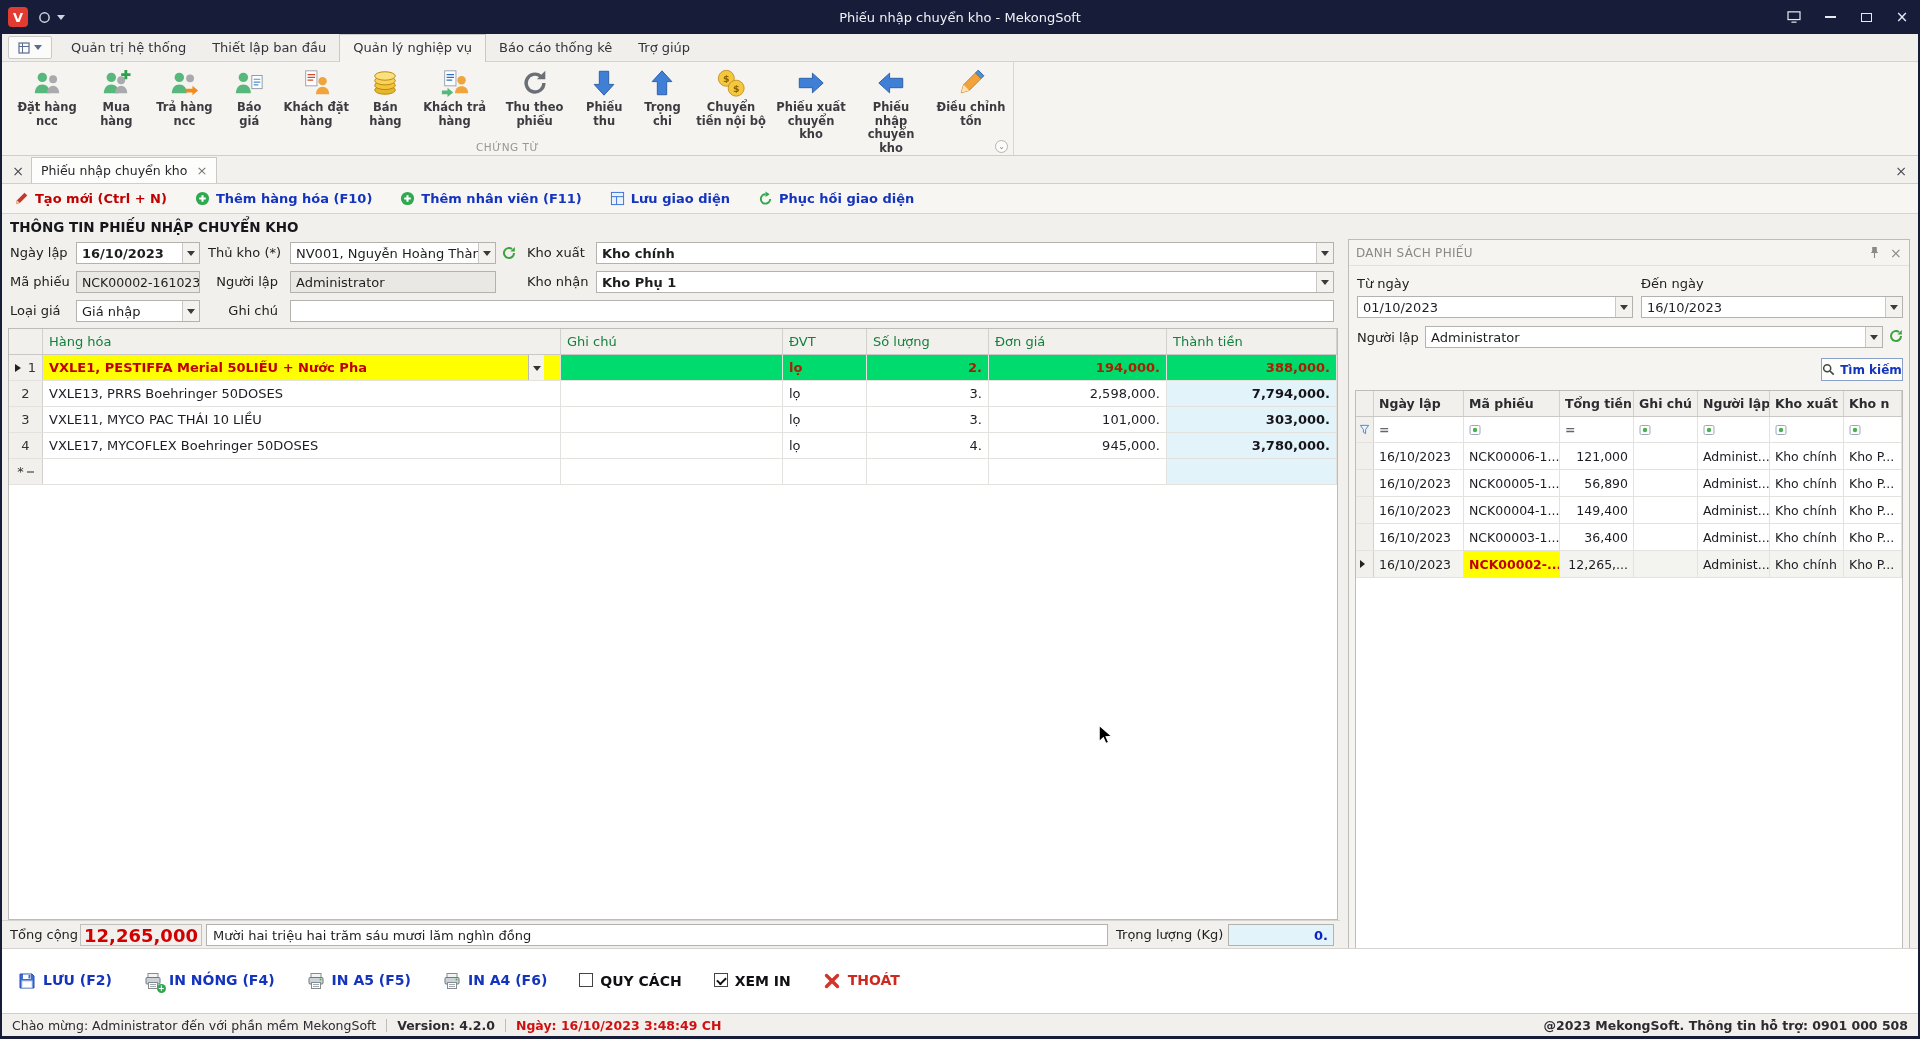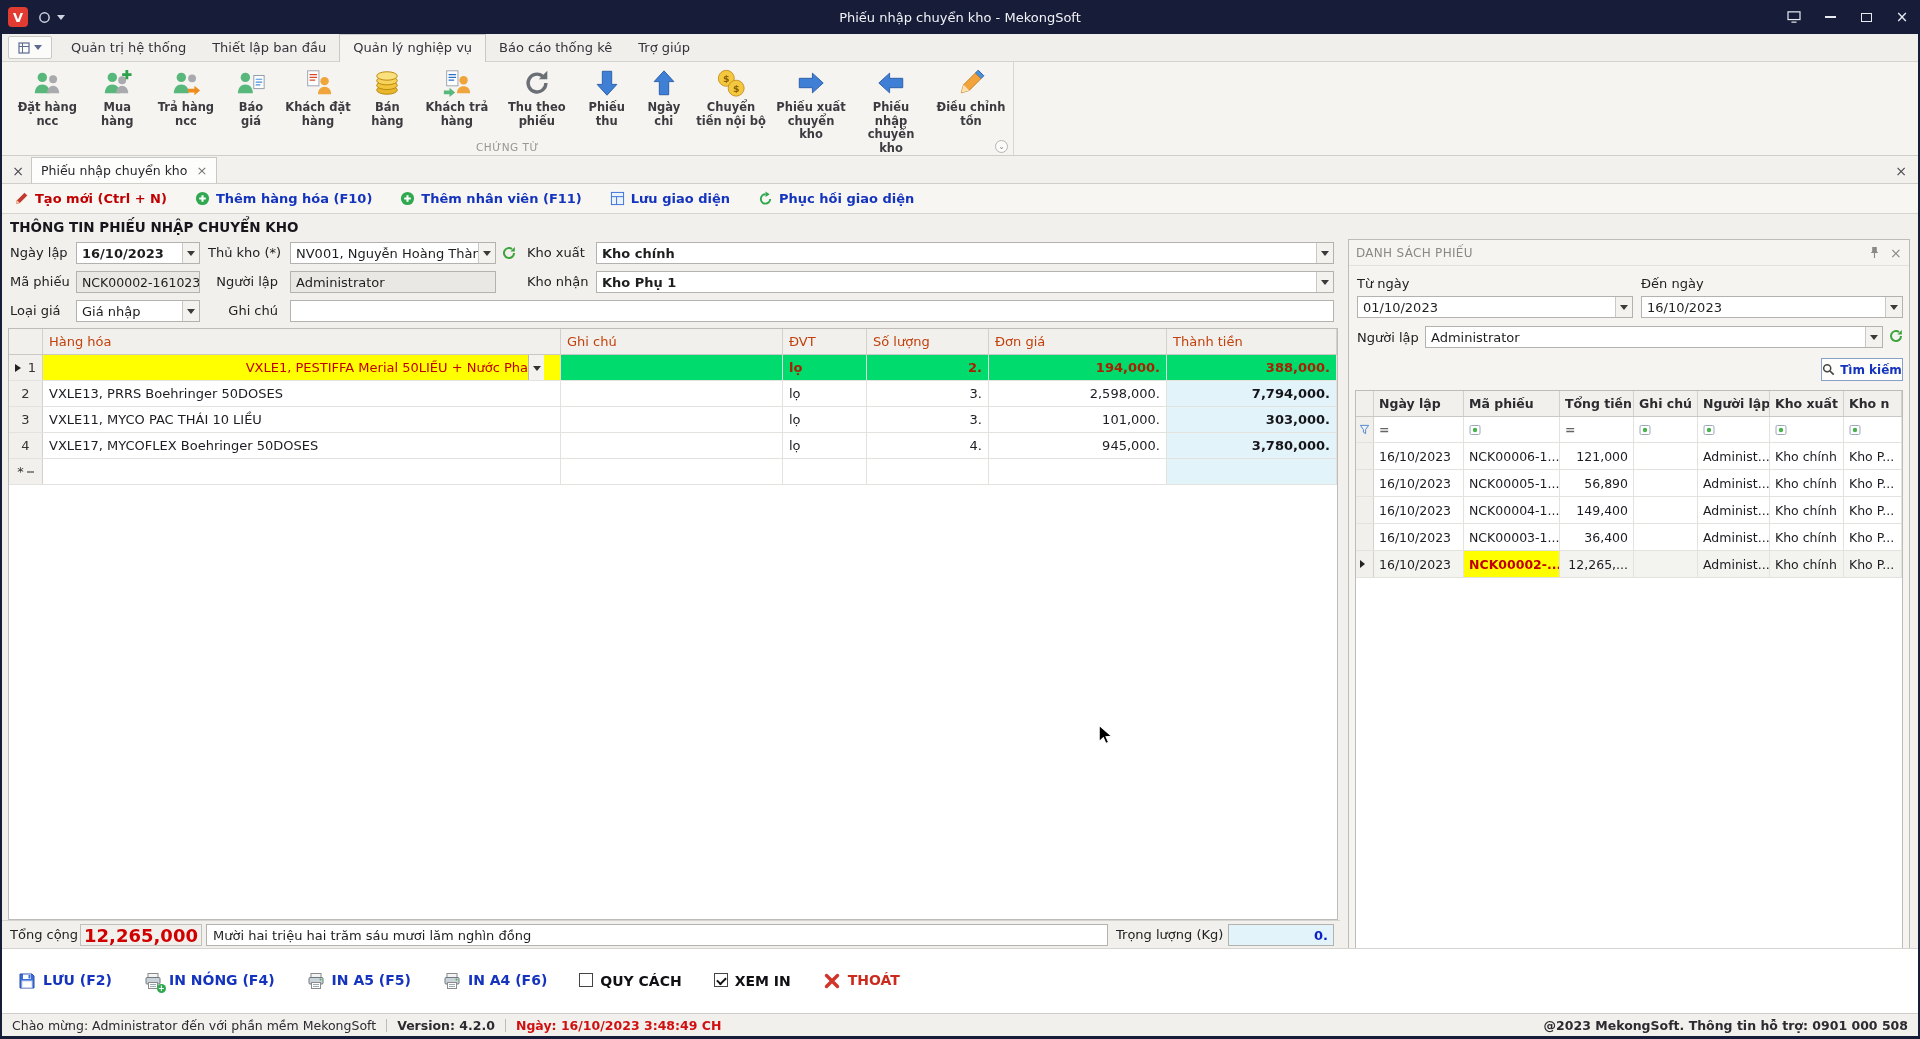--- a/index.html
+++ b/index.html
@@ -48,25 +48,25 @@
 .inp.ro{background:#e9e8e4;}
 .val{flex:1;white-space:nowrap;overflow:hidden;}
 .b .val{font-weight:bold;}
 .dd{width:17px;align-self:stretch;background:#f3f2ef;border-left:1px solid #c9c8c5;display:flex;align-items:center;justify-content:center;flex:none;}
 .dd::after{content:"";border:4px solid transparent;border-top:5px solid #3a3a3a;margin-top:5px;}
 
 .items-grid{position:absolute;left:6px;top:114px;width:1330px;height:592px;background:#fff;border:1px solid #bdbcb9;overflow:hidden;}
 .g-row{display:flex;height:26px;border-bottom:1px solid #e3e2df;background:#fff;}
 .g-row.hdr{background:#f1f0ed;border-bottom:1px solid #c9c8c5;}
 .gc{border-right:1px solid #e3e2df;padding:0 6px;display:flex;align-items:center;font-size:13px;white-space:nowrap;overflow:hidden;color:#1c1c22;}
-.hdr .gc{border-right:1px solid #d2d1ce;color:#c2410c;}
+.hdr .gc{border-right:1px solid #d2d1ce;color:#15803d;}
 .c0{width:34px;justify-content:center;padding:0;background:#f1f0ed;border-right:1px solid #d2d1ce;gap:3px;color:#333;}
 .c1{width:518px}.c2{width:222px}.c3{width:84px}.c4{width:122px}.c5{width:178px}.c6{flex:1}
 .num{justify-content:flex-end;}
-.sel-y{background:#ffff00;color:#c00000;font-weight:normal;padding-right:16px;text-align:right;}
+.sel-y{background:#ffff00;color:#c00000;font-weight:bold;padding-right:16px;}
 .sel-g{background:#00db6d;}
 .redt{color:#a82000;font-weight:bold;}
 .tt{background:#e3f3fa;}
 .ttb{font-weight:bold;color:#15151a;}
 .tri{width:0;height:0;border:4px solid transparent;border-left:6px solid #222;}
 .cell-dd{width:16px;align-self:stretch;background:#f3f2ef;border-left:1px solid #b9b8b5;display:flex;align-items:center;justify-content:center;margin-left:auto;}
 .cell-dd::after{content:"";border:4px solid transparent;border-top:5px solid #333;margin-top:5px;}
 .newdash{width:7px;height:2px;background:#8a8a86;}
 
 .totals{position:absolute;left:0;top:706px;width:1338px;height:28px;background:#f1f0ed;border-top:1px solid #d5d4d1;}
@@ -240,21 +240,21 @@
       <div class="rb-btn">
         <svg width="30" height="30" viewBox="0 0 32 32">
             <path d="M16 29L5.5 17.5H11V3.5h10v14h5.5z" fill="#3f7fd6" stroke="#2a5da8"></path>
           </svg>
         <span class="rb-lbl">Phiếu thu</span>
       </div>
       <div class="rb-btn">
         <svg width="30" height="30" viewBox="0 0 32 32">
             <path d="M16 3l10.5 11.5H21v14H11v-14H5.5z" fill="#3f7fd6" stroke="#2a5da8"></path>
           </svg>
-        <span class="rb-lbl">Ngày chi</span>
+        <span class="rb-lbl">Trọng chi</span>
       </div>
       <div class="rb-btn">
         <svg width="30" height="30" viewBox="0 0 32 32">
             <circle cx="11" cy="11" r="8.5" fill="#f4c83e" stroke="#c89020"></circle>
             <text x="11" y="14.8" font-size="10" font-weight="bold" text-anchor="middle" fill="#8a5f00">$</text>
             <circle cx="21.5" cy="21.5" r="8.5" fill="#f4c83e" stroke="#c89020"></circle>
             <text x="21.5" y="25.3" font-size="10" font-weight="bold" text-anchor="middle" fill="#8a5f00">$</text>
           </svg>
         <span class="rb-lbl">Chuyển tiền nội bộ</span>
       </div>

